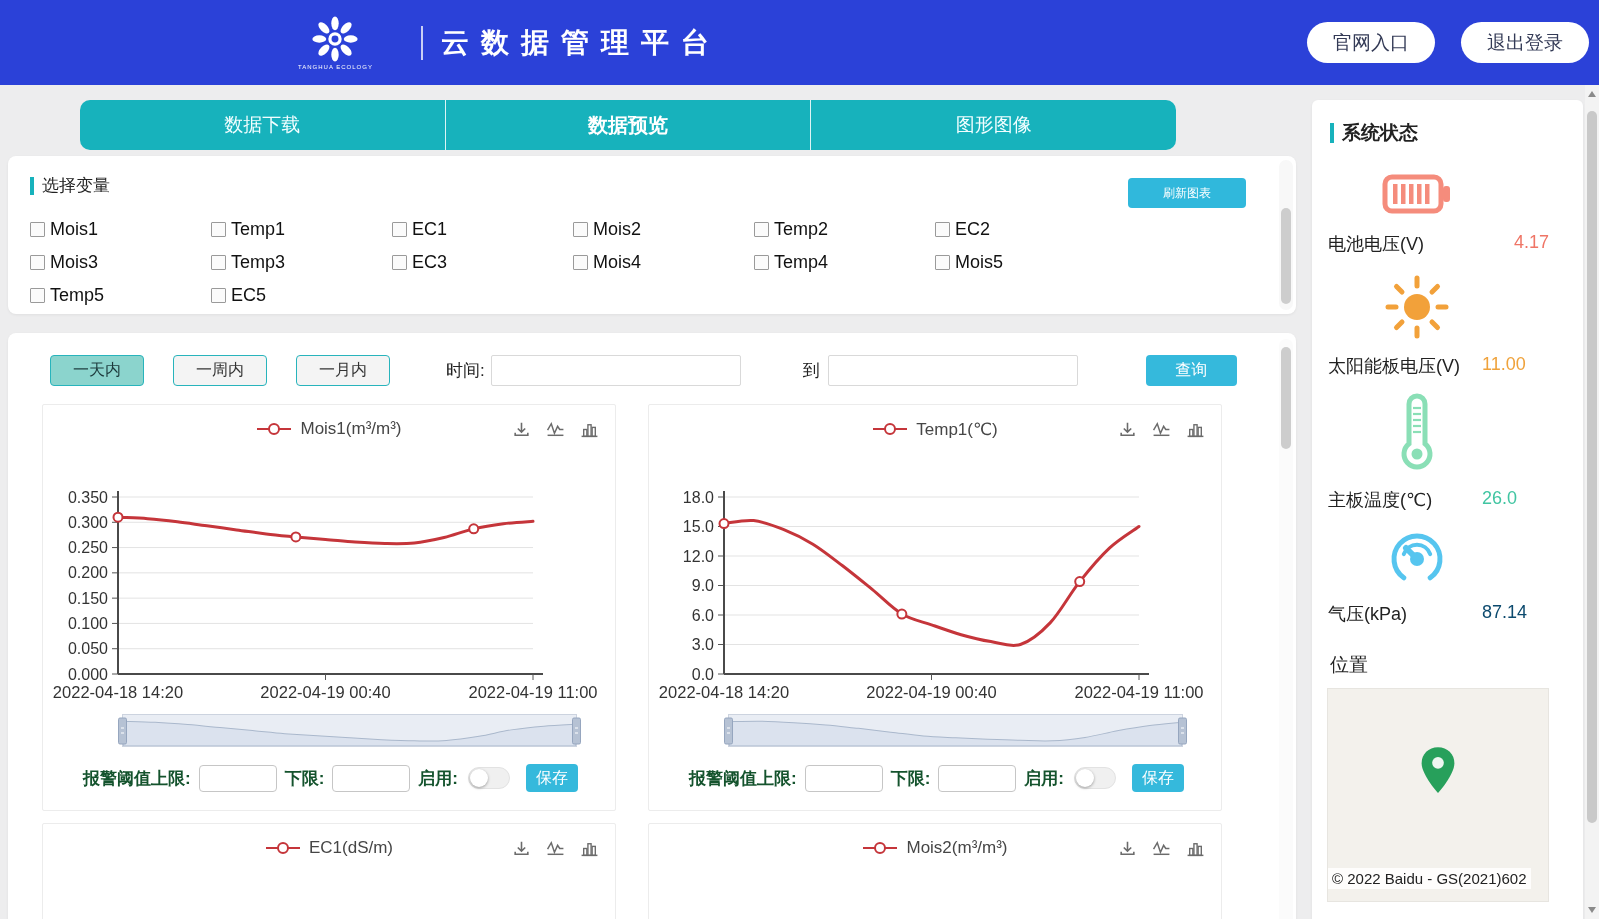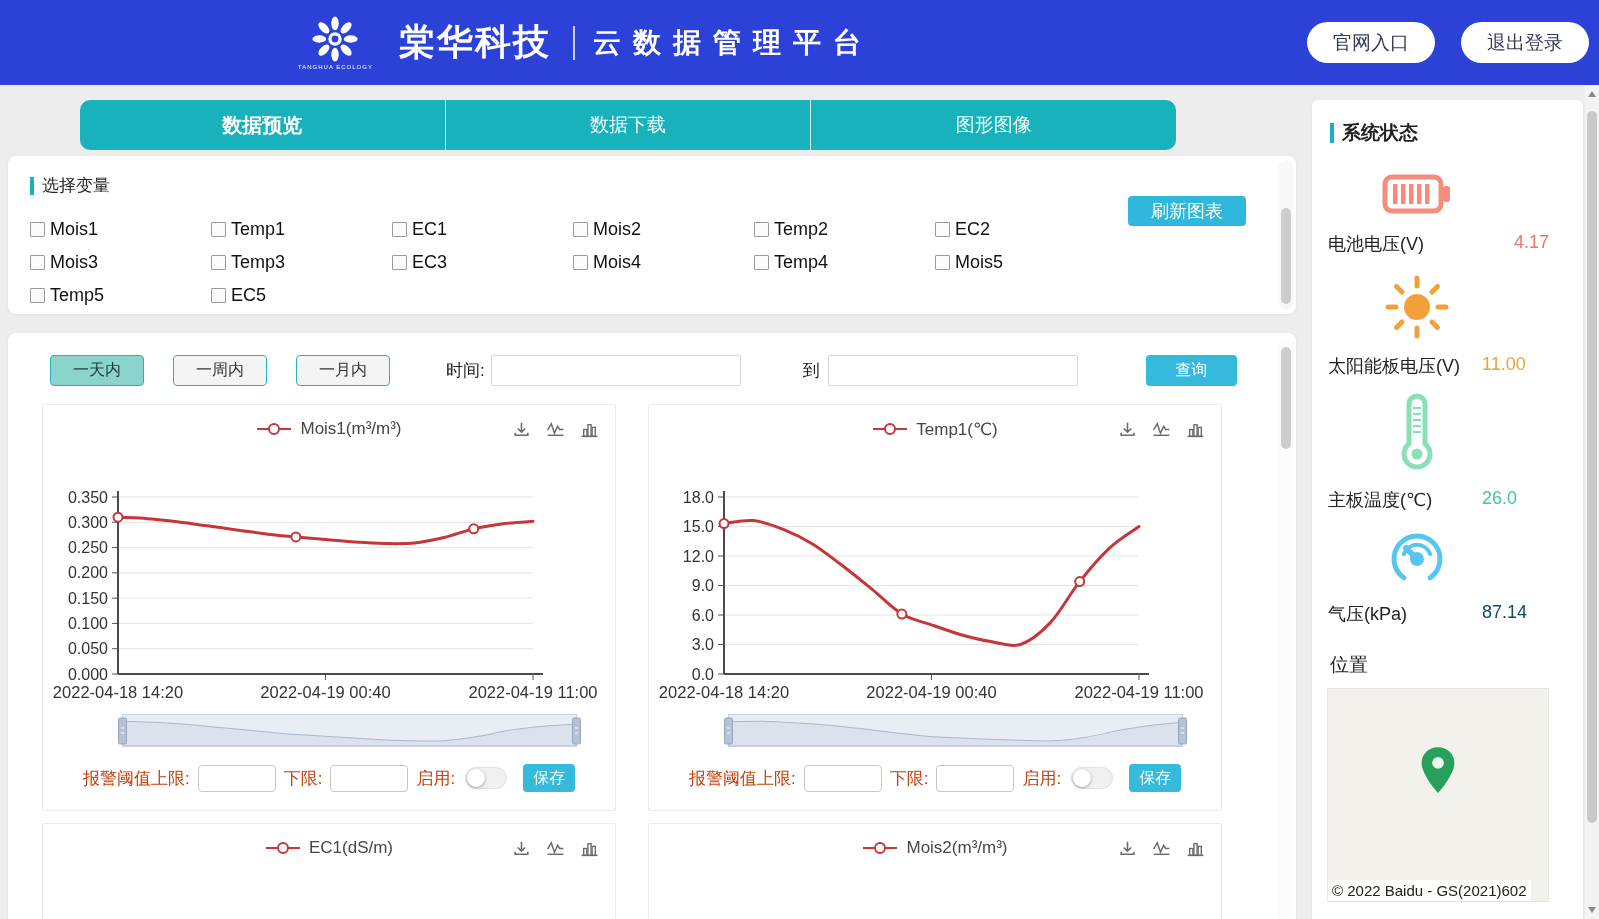--- a/index.html
+++ b/index.html
@@ -20,21 +20,21 @@
   
   .tab-bar{position:absolute;left:80px;top:100px;width:1096px;height:50px;background:#17b2bc;border-radius:10px;display:flex;overflow:hidden;}
   .tab{flex:1;display:flex;align-items:center;justify-content:center;color:#f2feff;font-size:19px;cursor:pointer;}
   .tab + .tab{border-left:1px solid rgba(255,255,255,.85);}
   .tab.active{font-weight:bold;font-size:20px;color:#fff;}
 
   
   .var-panel{position:absolute;left:8px;top:156px;width:1288px;height:158px;background:#fff;border-radius:8px;box-shadow:0 1px 3px rgba(0,0,0,.06);overflow:hidden;}
   .panel-title{display:flex;align-items:center;margin:18px 0 0 22px;font-size:17px;color:#222;}
   .title-bar{width:4px;height:18px;background:#17b2bc;margin-right:8px;}
-  .refresh-btn{position:absolute;right:50px;top:40px;width:118px;height:30px;background:#30b8dc;color:#fff;border:none;border-radius:4px;font-size:18px;font-family:inherit;cursor:pointer;}
+  .refresh-btn{position:absolute;right:50px;top:22px;width:118px;height:30px;background:#30b8dc;color:#fff;border:none;border-radius:4px;font-size:12px;font-family:inherit;cursor:pointer;}
   .var-grid{margin:16px 0 0 22px;display:grid;grid-template-columns:repeat(6,181px);grid-auto-rows:33px;}
   .var-item{display:flex;align-items:center;font-size:18px;color:#111;cursor:pointer;}
   .var-item input{appearance:none;-webkit-appearance:none;width:15px;height:15px;border:1px solid #9a9a9a;background:#fbfbfb;margin-right:5px;border-radius:1px;}
   .panel-scroll{position:absolute;right:3px;top:4px;bottom:4px;width:14px;background:#f8f8f8;border-radius:7px;}
   .panel-scroll .thumb{position:absolute;left:2px;width:10px;background:#cdcdcd;border-radius:5px;}
 
   
   .charts-panel{position:absolute;left:8px;top:333px;width:1288px;height:910px;background:#fff;border-radius:8px;box-shadow:0 1px 3px rgba(0,0,0,.06);}
   .filter-row{display:flex;align-items:center;padding:22px 0 0 30px;margin-left:12px;}
   .range-btn{width:94px;height:31px;border:1px solid #28b4bc;border-radius:4px;background:#f4f4f4;color:#333;font-size:16px;font-family:inherit;cursor:pointer;margin-right:29px;}
@@ -58,21 +58,21 @@
   .plot-empty{height:360px;}
 
   .dz{position:relative;margin:9px 38px 0 79px;height:33px;background:#e9edf4;border:1px solid #ccd3df;}
   .dzsvg{position:absolute;inset:0;width:100%;height:100%;}
   .dzh{position:absolute;top:50%;transform:translateY(-50%);width:9px;height:27px;background:#b6c2d4;border:1px solid #96a6bf;border-radius:2px;cursor:ew-resize;}
   .dzh::after{content:'';position:absolute;left:2px;right:2px;top:9px;height:1.5px;background:#fff;box-shadow:0 5px 0 #fff;}
   .dzh-l{left:-5px;}
   .dzh-r{right:-5px;}
 
   .alarm{display:flex;align-items:center;margin:17px 0 0 40px;height:28px;}
-  .al{font-size:17px;color:#c2410c;white-space:nowrap;}
+  .al{font-size:17px;color:#14532d;white-space:nowrap;font-weight:bold;}
   .ain{width:78px;height:27px;border:1px solid #c6c6c6;border-radius:4px;margin:0 8px;background:#fff;}
   .toggle{position:relative;width:42px;height:22px;border-radius:11px;background:#f0f0f0;border:1px solid #e2e2e2;margin-left:10px;cursor:pointer;}
   .knob{position:absolute;left:1px;top:1px;width:18px;height:18px;border-radius:50%;background:#fff;box-shadow:0 1px 3px rgba(0,0,0,.35);}
   .savebtn{width:52px;height:28px;margin-left:16px;background:#35b9dc;color:#fff;border:none;border-radius:4px;font-size:16px;font-family:inherit;cursor:pointer;}
 
   .panel-scroll2{position:absolute;right:3px;top:6px;bottom:6px;width:14px;background:#fbfbfb;border-radius:7px;}
   .panel-scroll2 .thumb{position:absolute;left:2px;width:10px;background:#cdcdcd;border-radius:5px;top:8px;height:102px;}
 
   
   .sidebar{position:absolute;left:1312px;top:100px;width:271px;height:900px;background:#fff;border-radius:6px;box-shadow:0 1px 3px rgba(0,0,0,.06);}
@@ -81,21 +81,21 @@
   .sb-icon{display:flex;justify-content:center;width:210px;}
   .sb-row{position:relative;margin:14px 0 0 16px;height:24px;font-size:18px;color:#222;}
   .sb-val{position:absolute;left:154px;top:0;font-size:18px;}
   .v-salmon{color:#ef7566;margin-left:32px;}
   .v-orange{color:#efa23b;}
   .v-green{color:#41c5a2;}
   .v-blue{color:#0c4a6e;}
   .loc-label{margin:26px 0 0 18px;font-size:19px;color:#222;}
   .map{position:relative;margin:10px 0 0 15px;width:222px;height:214px;background:#f3f1ec;border:1px solid #e7e5e0;overflow:hidden;cursor:grab;}
   .map-pin{position:absolute;left:50%;top:42%;transform:translate(-50%,-60%);}
-  .map-attr{position:absolute;left:0;bottom:0;background:rgba(255,255,255,.85);padding:2px 4px;font-size:15px;color:#222;white-space:nowrap;}
+  .map-attr{position:absolute;left:0;bottom:12px;background:rgba(255,255,255,.85);padding:2px 4px;font-size:15px;color:#222;white-space:nowrap;}
 
   
   .page-scrollbar{position:absolute;right:0;top:85px;width:14px;height:834px;background:#f3f3f3;}
   .sb-arrow{position:absolute;left:3px;width:0;height:0;border-left:4px solid transparent;border-right:4px solid transparent;}
   .sb-arrow-up{top:6px;border-bottom:6px solid #8a8a8a;}
   .sb-arrow-down{bottom:6px;border-top:6px solid #8a8a8a;}
   .page-scrollbar .thumb{position:absolute;left:2px;top:26px;width:10px;height:712px;background:#c9c9c9;border-radius:5px;}
 </style>
 </head>
 <body>
@@ -111,33 +111,32 @@
           <ellipse cx="26" cy="9" rx="4" ry="7.5" transform="rotate(135 26 26)"></ellipse>
           <ellipse cx="26" cy="9" rx="4" ry="7.5" transform="rotate(180 26 26)"></ellipse>
           <ellipse cx="26" cy="9" rx="4" ry="7.5" transform="rotate(225 26 26)"></ellipse>
           <ellipse cx="26" cy="9" rx="4" ry="7.5" transform="rotate(270 26 26)"></ellipse>
           <ellipse cx="26" cy="9" rx="4" ry="7.5" transform="rotate(315 26 26)"></ellipse>
         </g>
         <circle cx="26" cy="26" r="5.5" fill="none" stroke="#fff" stroke-width="3.5"></circle>
       </svg>
       <div class="logo-sub">TANGHUA ECOLOGY</div>
     </div>
-    <span class="brand-name">棠华科技</span>
     <span class="brand-divider"></span>
     <span class="platform-name">云数据管理平台</span>
   </div>
   <div class="header-buttons">
     <button class="hbtn">官网入口</button>
     <button class="hbtn">退出登录</button>
   </div>
 </div>
 
 <div class="tab-bar">
+    <div class="tab">数据下载</div>
     <div class="tab active">数据预览</div>
-    <div class="tab">数据下载</div>
     <div class="tab">图形图像</div>
   </div>
 
 <div class="var-panel">
   <div class="panel-title">
     <span class="title-bar"></span>
     <span>选择变量</span>
   </div>
   <button class="refresh-btn">刷新图表</button>
   <div class="var-grid">

